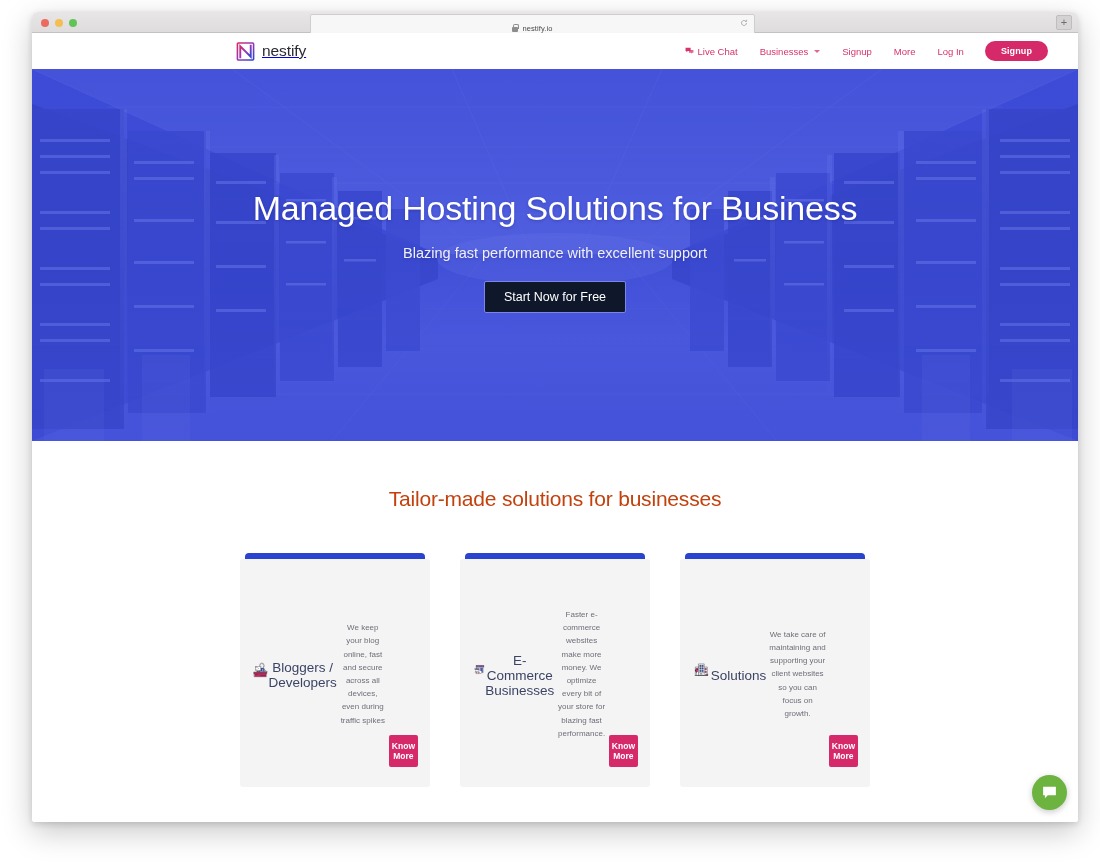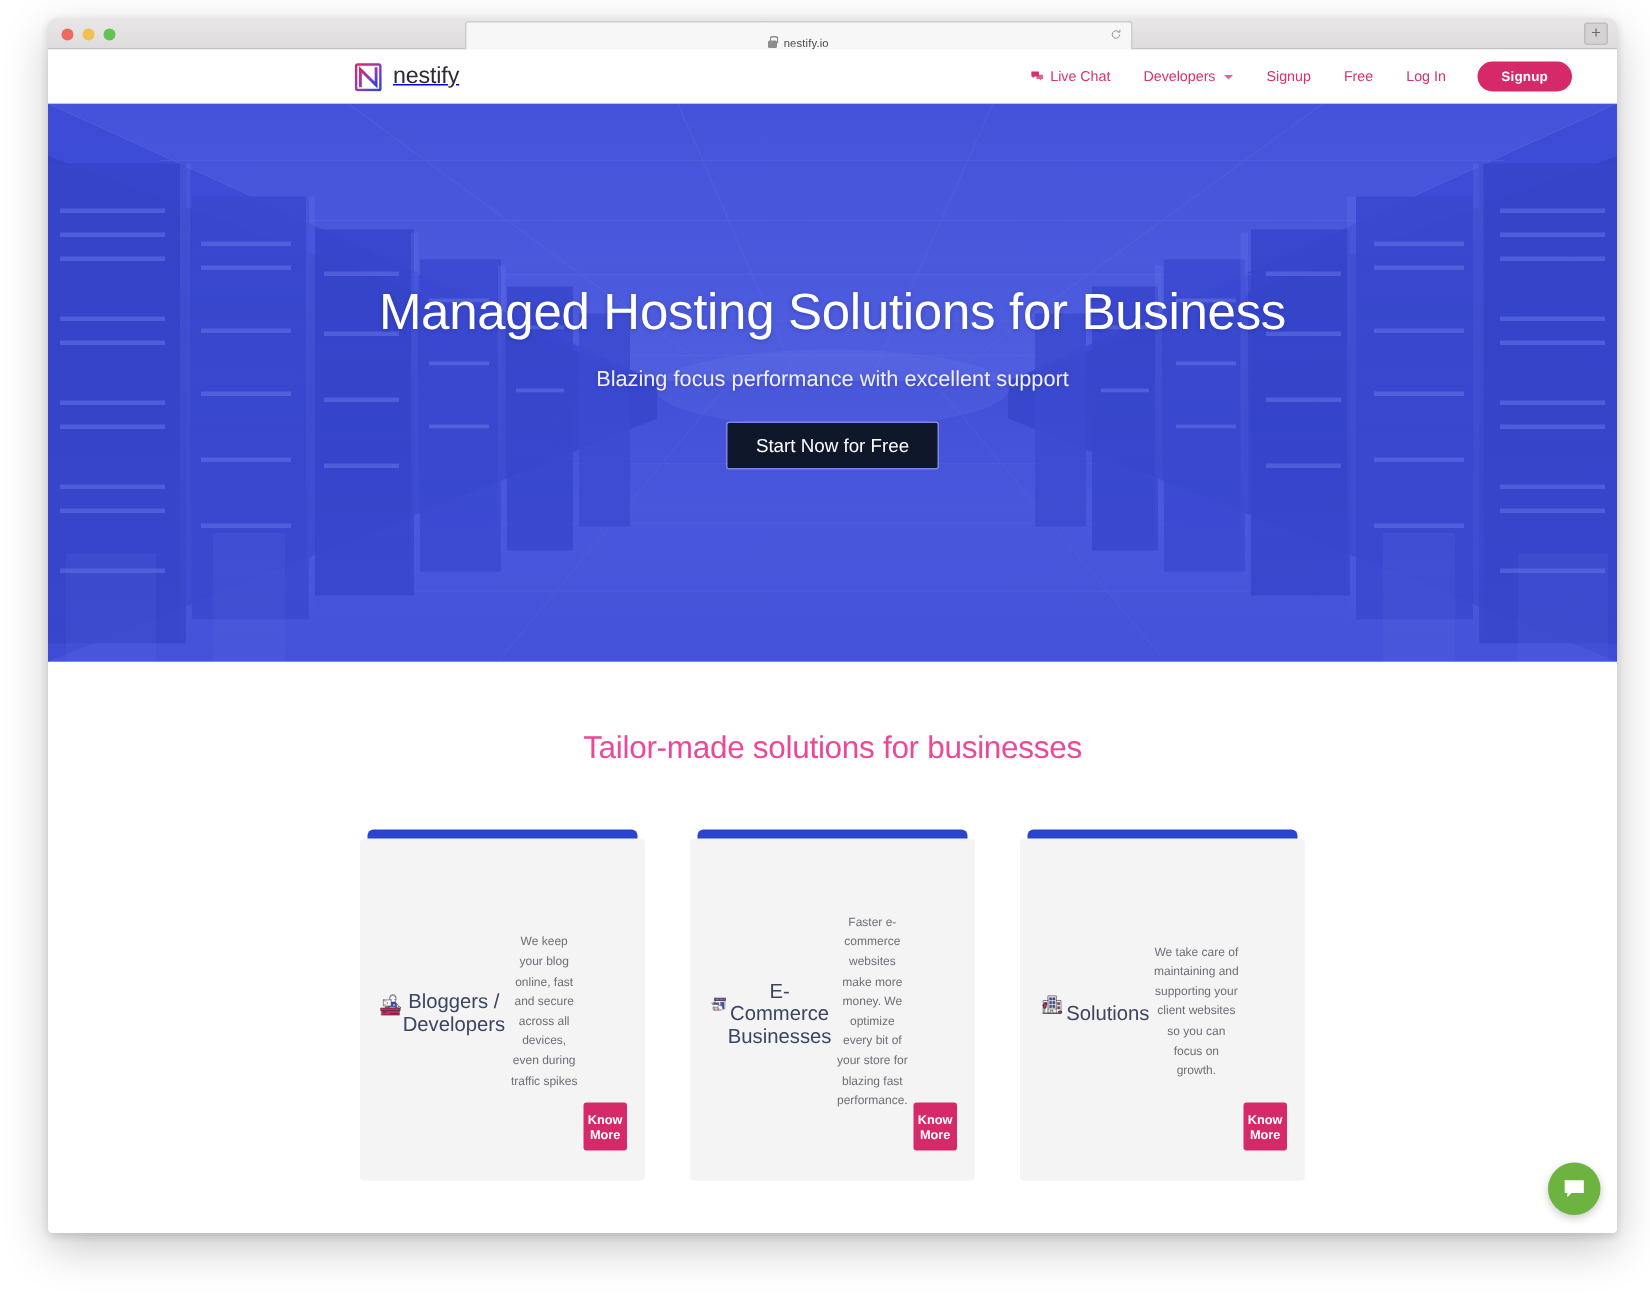--- a/index.html
+++ b/index.html
@@ -222,21 +222,21 @@
 
   
   .solutions {
     background: #ffffff;
     padding-top: 46px;
     text-align: center;
   }
   .section-title {
     font-size: 21px;
     font-weight: normal;
-    color: #ec4899;
+    color: #c2410c;
     letter-spacing: -0.2px;
   }
 
   .cards {
     margin-top: 42px;
     display: flex;
     justify-content: center;
     gap: 30px;
   }
   .card {
@@ -356,30 +356,30 @@
 
         <a class="nav-link" href="#">
           <svg class="livechat-icon" viewBox="0 0 16 14">
             <path d="M1 1h9v6H5L2.5 9.2V7H1z" fill="#d6336c"></path>
             <path d="M7 5h8v5h-2.5v2l-2-2H7z" fill="#d6336c" opacity="0.75"></path>
           </svg>
           <span>Live Chat</span>
         </a>
 
         <a class="nav-link" href="#">
-          <span>Developers</span>
+          <span>Businesses</span>
           <i class="caret"></i>
         </a>
 
         <a class="nav-link" href="#">
           <span>Signup</span>
         </a>
 
         <a class="nav-link" href="#">
-          <span>Free</span>
+          <span>More</span>
         </a>
 
         <a class="nav-link" href="#">
           <span>Log In</span>
         </a>
 
         <a class="signup-btn" href="#">Signup</a>
       </nav>
     </header>
 
@@ -537,21 +537,21 @@
           <rect x="890" y="286" width="48" height="86"></rect>
         </g>
 
         <ellipse cx="523" cy="190" rx="118" ry="26" fill="#9aa6ff" opacity="0.18"></ellipse>
       </svg>
 
       <div class="hero-overlay"></div>
 
       <div class="hero-content">
         <h1 class="hero-title">Managed Hosting Solutions for Business</h1>
-        <p class="hero-sub">Blazing focus performance with excellent support</p>
+        <p class="hero-sub">Blazing fast performance with excellent support</p>
         <a class="hero-cta" href="#">Start Now for Free</a>
       </div>
     </section>
 
     <section class="solutions">
       <h2 class="section-title">Tailor-made solutions for businesses</h2>
 
       <div class="cards">
 
         <div class="card">

